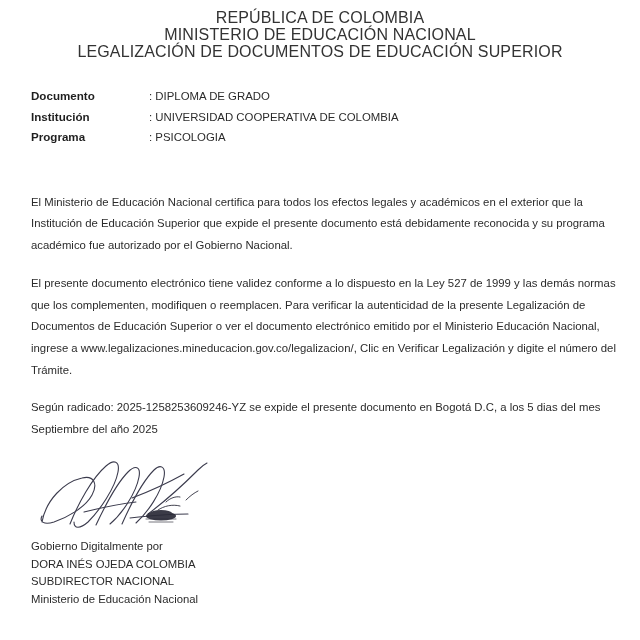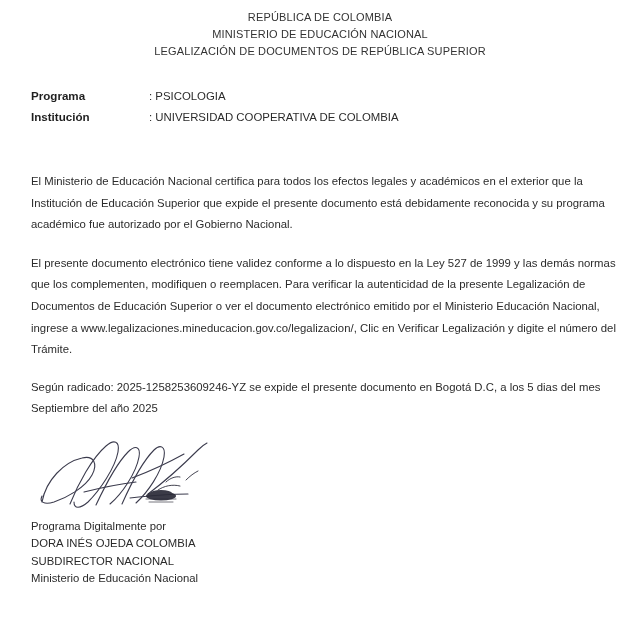--- a/index.html
+++ b/index.html
@@ -23,21 +23,21 @@
     box-sizing: border-box;
     position: relative;
   }
 
   
   .header {
     text-align: center;
     padding-top: 9px;
   }
   .header-line {
-    font-size: 11px;
+    font-size: 16px;
     line-height: 17px;
     letter-spacing: 0.15px;
     color: #333333;
     white-space: nowrap;
   }
 
   
   .fields {
     margin-top: 26px;
     padding-left: 31px;
@@ -116,31 +116,35 @@
   }
 </style>
 </head>
 <body>
 
 <div class="page">
 
   <div class="header">
     <div class="header-line">REPÚBLICA DE COLOMBIA</div>
     <div class="header-line">MINISTERIO DE EDUCACIÓN NACIONAL</div>
-    <div class="header-line">LEGALIZACIÓN DE DOCUMENTOS DE REPÚBLICA SUPERIOR</div>
+    <div class="header-line">LEGALIZACIÓN DE DOCUMENTOS DE EDUCACIÓN SUPERIOR</div>
   </div>
 
   <div class="fields">
     <div class="field-row">
-      <div class="field-label">Programa</div>
-      <div class="field-value">: PSICOLOGIA</div>
+      <div class="field-label">Documento</div>
+      <div class="field-value">: DIPLOMA DE GRADO</div>
     </div>
     <div class="field-row">
       <div class="field-label">Institución</div>
       <div class="field-value">: UNIVERSIDAD COOPERATIVA DE COLOMBIA</div>
+    </div>
+    <div class="field-row">
+      <div class="field-label">Programa</div>
+      <div class="field-value">: PSICOLOGIA</div>
     </div>
   </div>
 
   <div class="body">
     <p class="para">El Ministerio de Educación Nacional certifica para todos los efectos legales y académicos en el exterior que la Institución de Educación Superior que expide el presente documento está debidamente reconocida y su programa académico fue autorizado por el Gobierno Nacional.</p>
     <p class="para tight">El presente documento electrónico tiene validez conforme a lo dispuesto en la Ley 527 de 1999 y las demás normas que los complementen, modifiquen o reemplacen. Para verificar la autenticidad de la presente Legalización de Documentos de Educación Superior o ver el documento electrónico emitido por el Ministerio Educación Nacional, ingrese a www.legalizaciones.mineducacion.gov.co/legalizacion/, Clic en Verificar Legalización y digite el número del Trámite.</p>
     <p class="para">Según radicado: 2025-1258253609246-YZ se expide el presente documento en Bogotá D.C, a los 5 dias del mes Septiembre del año 2025</p>
   </div>
 
   <div class="sig-area">
@@ -165,20 +169,20 @@
         <ellipse cx="131" cy="61.5" rx="11" ry="3.4"></ellipse>
       </g>
       <g fill="none" stroke="#2b2b38" stroke-width="0.8" stroke-linecap="round" opacity="0.8">
         <path d="M116,67 L146,67"></path>
         <path d="M119,70 L143,70"></path>
       </g>
     </svg>
   </div>
 
   <div class="sig-block">
-    <div class="sig-line">Programa Digitalmente por</div>
+    <div class="sig-line">Gobierno Digitalmente por</div>
     <div class="sig-line">DORA INÉS OJEDA COLOMBIA</div>
     <div class="sig-line">SUBDIRECTOR NACIONAL</div>
     <div class="sig-line">Ministerio de Educación Nacional</div>
   </div>
 
 
 </div>
 
 </body></html>

